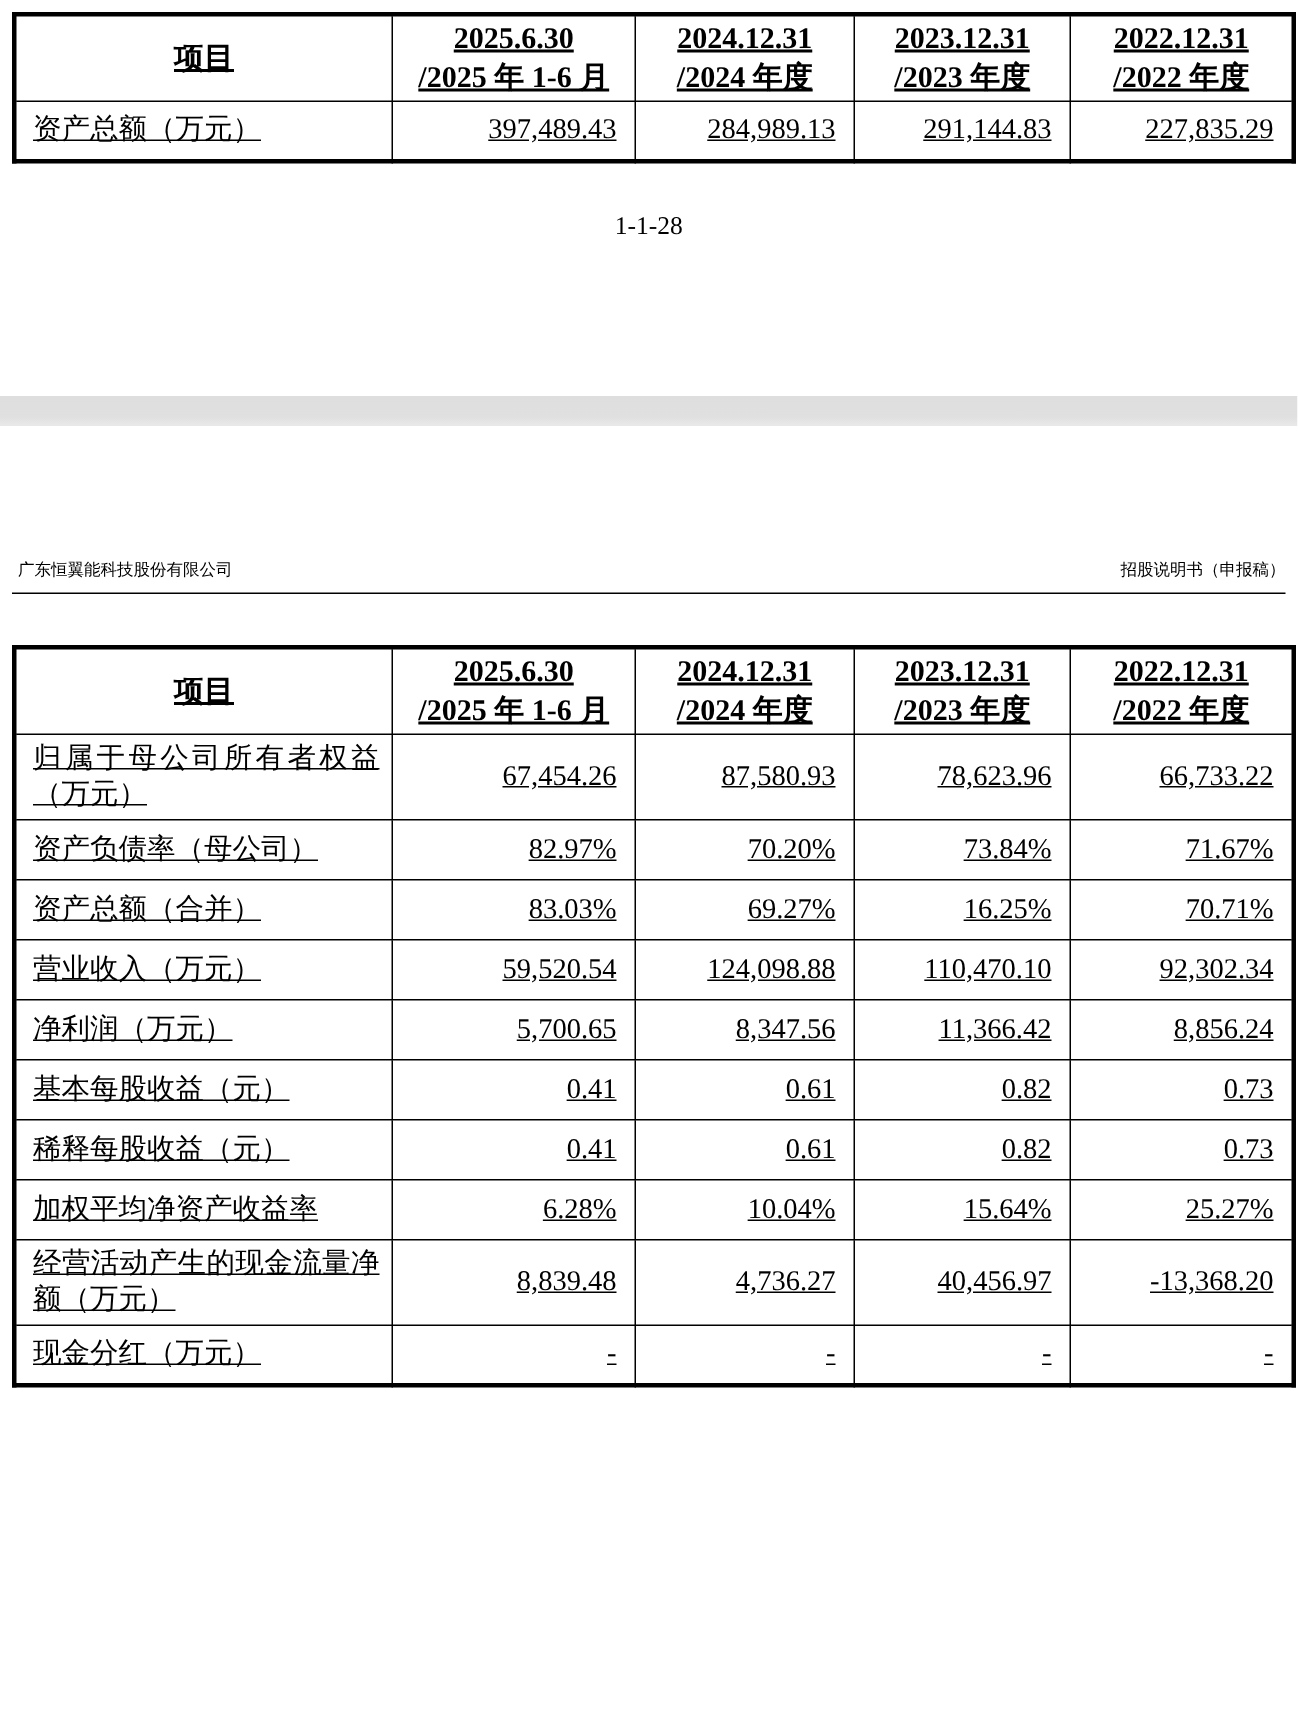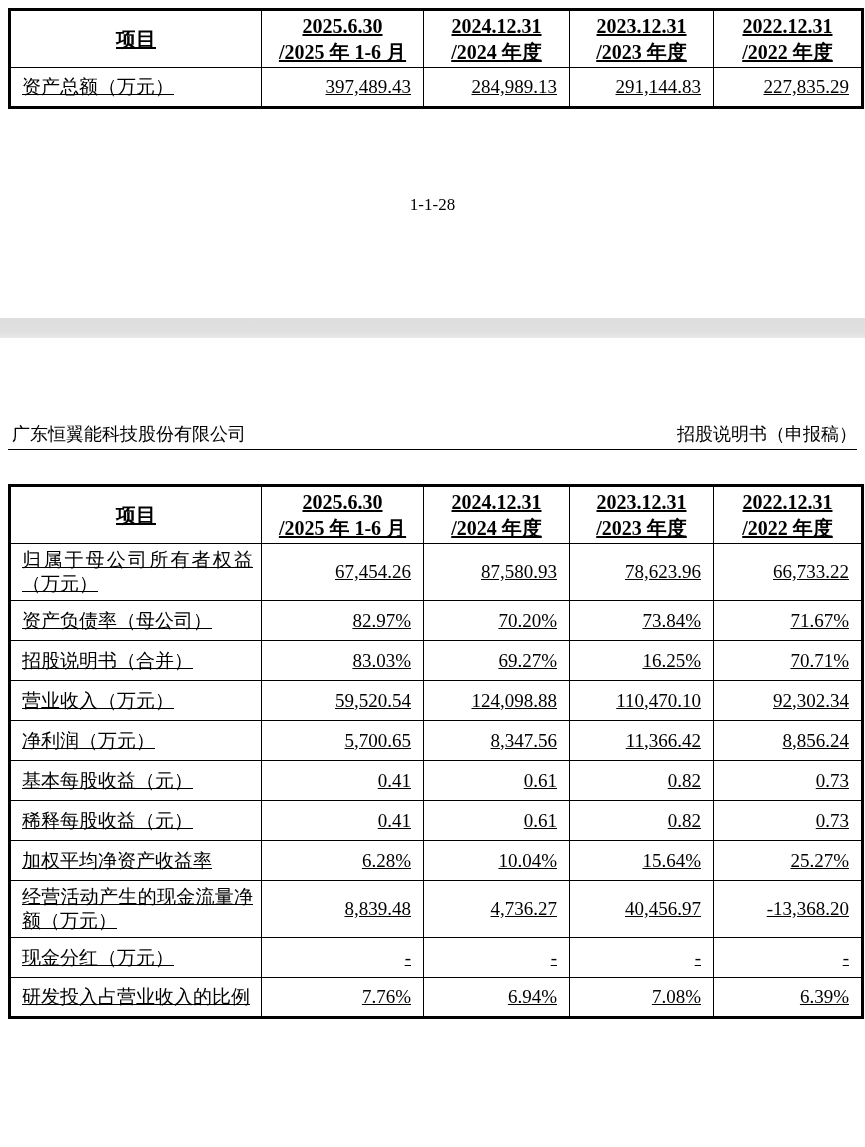--- a/index.html
+++ b/index.html
@@ -42,39 +42,39 @@
   .tbl td.label-cell {
     text-align: justify;
     text-justify: inter-character;
     padding: 4px 8px 4px 11px;
   }
   .tbl td.num-cell {
     text-align: right;
     padding: 4px 12px 4px 4px;
   }
   .pagenum {
-    margin-top: 86px;
+    margin-top: 32px;
     text-align: center;
     font-size: 17px;
     line-height: 20px;
   }
   .band {
     margin-top: 103px;
     width: 865px;
     height: 20px;
     background: linear-gradient(#dedede 0%, #e0e0e0 70%, #e9e9e9 100%);
   }
   .doc-header {
     margin: 87px 8px 0 8px;
     padding: 0 0 6px 4px;
     border-bottom: 1px solid #000;
     display: flex;
     justify-content: space-between;
     align-items: flex-end;
-    font-size: 18px;
+    font-size: 11px;
     line-height: 18px;
   }
 </style>
 </head>
 <body>
 
 <table class="tbl tbl-top">
   <colgroup>
     <col style="width:252px">
       <col style="width:162px">
@@ -161,21 +161,21 @@
         <td class="num-cell">66,733.22</td>
       </tr>
       <tr>
         <td class="label-cell">资产负债率（母公司）</td>
         <td class="num-cell">82.97%</td>
         <td class="num-cell">70.20%</td>
         <td class="num-cell">73.84%</td>
         <td class="num-cell">71.67%</td>
       </tr>
       <tr>
-        <td class="label-cell">招股说明书（合并）</td>
+        <td class="label-cell">资产总额（合并）</td>
         <td class="num-cell">83.03%</td>
         <td class="num-cell">69.27%</td>
         <td class="num-cell">16.25%</td>
         <td class="num-cell">70.71%</td>
       </tr>
       <tr>
         <td class="label-cell">营业收入（万元）</td>
         <td class="num-cell">59,520.54</td>
         <td class="num-cell">124,098.88</td>
         <td class="num-cell">110,470.10</td>
@@ -216,21 +216,14 @@
         <td class="num-cell">40,456.97</td>
         <td class="num-cell">-13,368.20</td>
       </tr>
       <tr>
         <td class="label-cell">现金分红（万元）</td>
         <td class="num-cell">-</td>
         <td class="num-cell">-</td>
         <td class="num-cell">-</td>
         <td class="num-cell">-</td>
       </tr>
-      <tr>
-        <td class="label-cell">研发投入占营业收入的比例</td>
-        <td class="num-cell">7.76%</td>
-        <td class="num-cell">6.94%</td>
-        <td class="num-cell">7.08%</td>
-        <td class="num-cell">6.39%</td>
-      </tr>
     </tbody>
 </table>
 
 </body></html>

